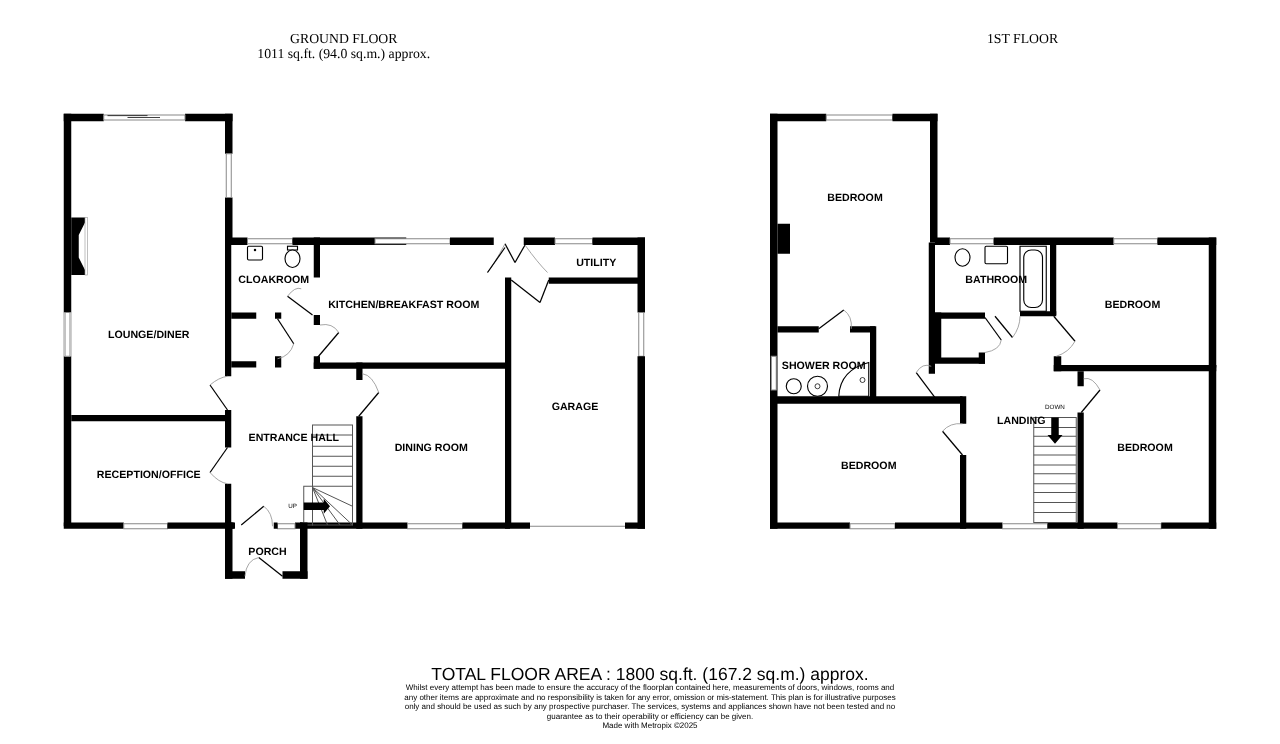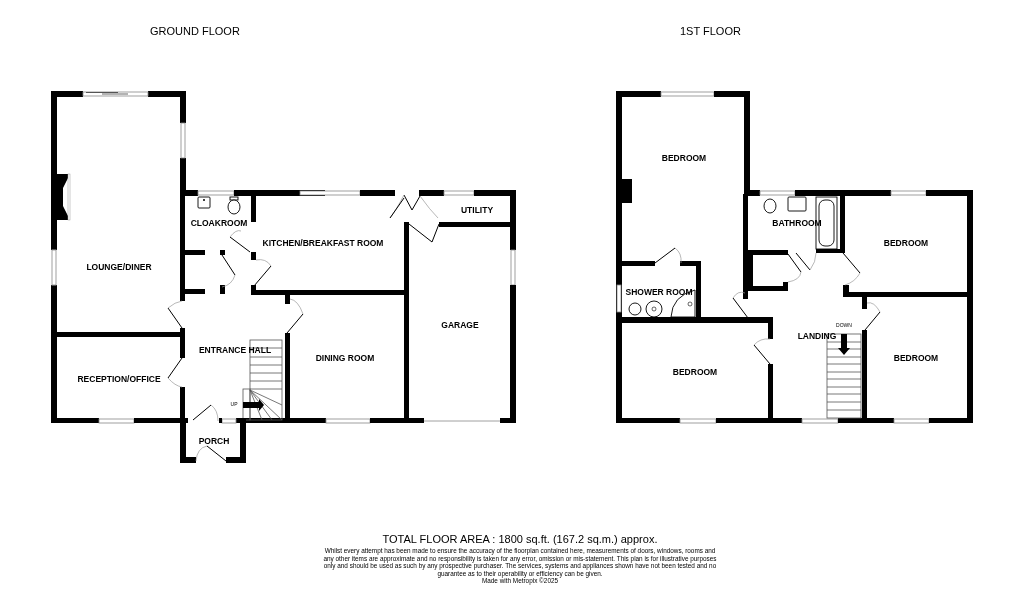--- a/index.html
+++ b/index.html
@@ -1,40 +1,41 @@
 <!DOCTYPE html>
 <html><head>
 <meta charset="utf-8">
 <style>
   html, body { margin: 0; padding: 0; background: #ffffff; }
   body { width: 1024px; height: 595px; position: relative; overflow: hidden; font-family: "Liberation Sans", sans-serif; color: #000; }
-  .floor-header { position: absolute; font-size: 11px; line-height: 12px; }
+  .floor-header { position: absolute; text-align: center; font-size: 11px; line-height: 12px; font-family: Liberation Serif, serif; }
   .floor-header .fname { display: block; }
   .floor-header .farea { display: block; }
   #gf-header { left: 150px; top: 25px; width: 250px; }
-  #ff-header { left: 680px; top: 25px; width: 220px; }
+  #ff-header { left: 708px; top: 25px; width: 220px; }
   svg#plan { position: absolute; left: 0; top: 0; }
   .room-label { font-family: "Liberation Sans", sans-serif; font-weight: bold; font-size: 8.5px; fill: #000; text-anchor: middle; }
   .tiny-label { font-family: "Liberation Sans", sans-serif; font-size: 5px; fill: #000; text-anchor: middle; }
   .wall { fill: #000; }
   .window { fill: #fff; stroke: #888; stroke-width: 0.8; }
   .door-line { stroke: #000; stroke-width: 1; fill: none; }
   .door-arc { stroke: #999; stroke-width: 0.7; fill: none; }
   .fixture { stroke: #000; stroke-width: 0.9; fill: #fff; }
   .stair { stroke: #555; stroke-width: 0.8; fill: none; }
   #footer { position: absolute; left: 320px; top: 533px; width: 400px; text-align: center; }
-  #total-area { font-size: 11px; line-height: 12px; }
+  #total-area { font-size: 14px; line-height: 12px; }
   #disclaimer { font-size: 6.4px; line-height: 7.6px; margin-top: 2px; }
   #credit { font-size: 6.4px; line-height: 8px; }
 </style>
 </head>
 <body>
 
 <div id="gf-header" class="floor-header">
   <span class="fname">GROUND FLOOR</span>
+  <span class="farea">1011 sq.ft. (94.0 sq.m.) approx.</span>
 </div>
 
 <div id="ff-header" class="floor-header">
   <span class="fname">1ST FLOOR</span>
 </div>
 
 <svg id="plan" width="1024" height="595" viewBox="0 0 1024 595" xmlns="http://www.w3.org/2000/svg">
 
   <g>
 

